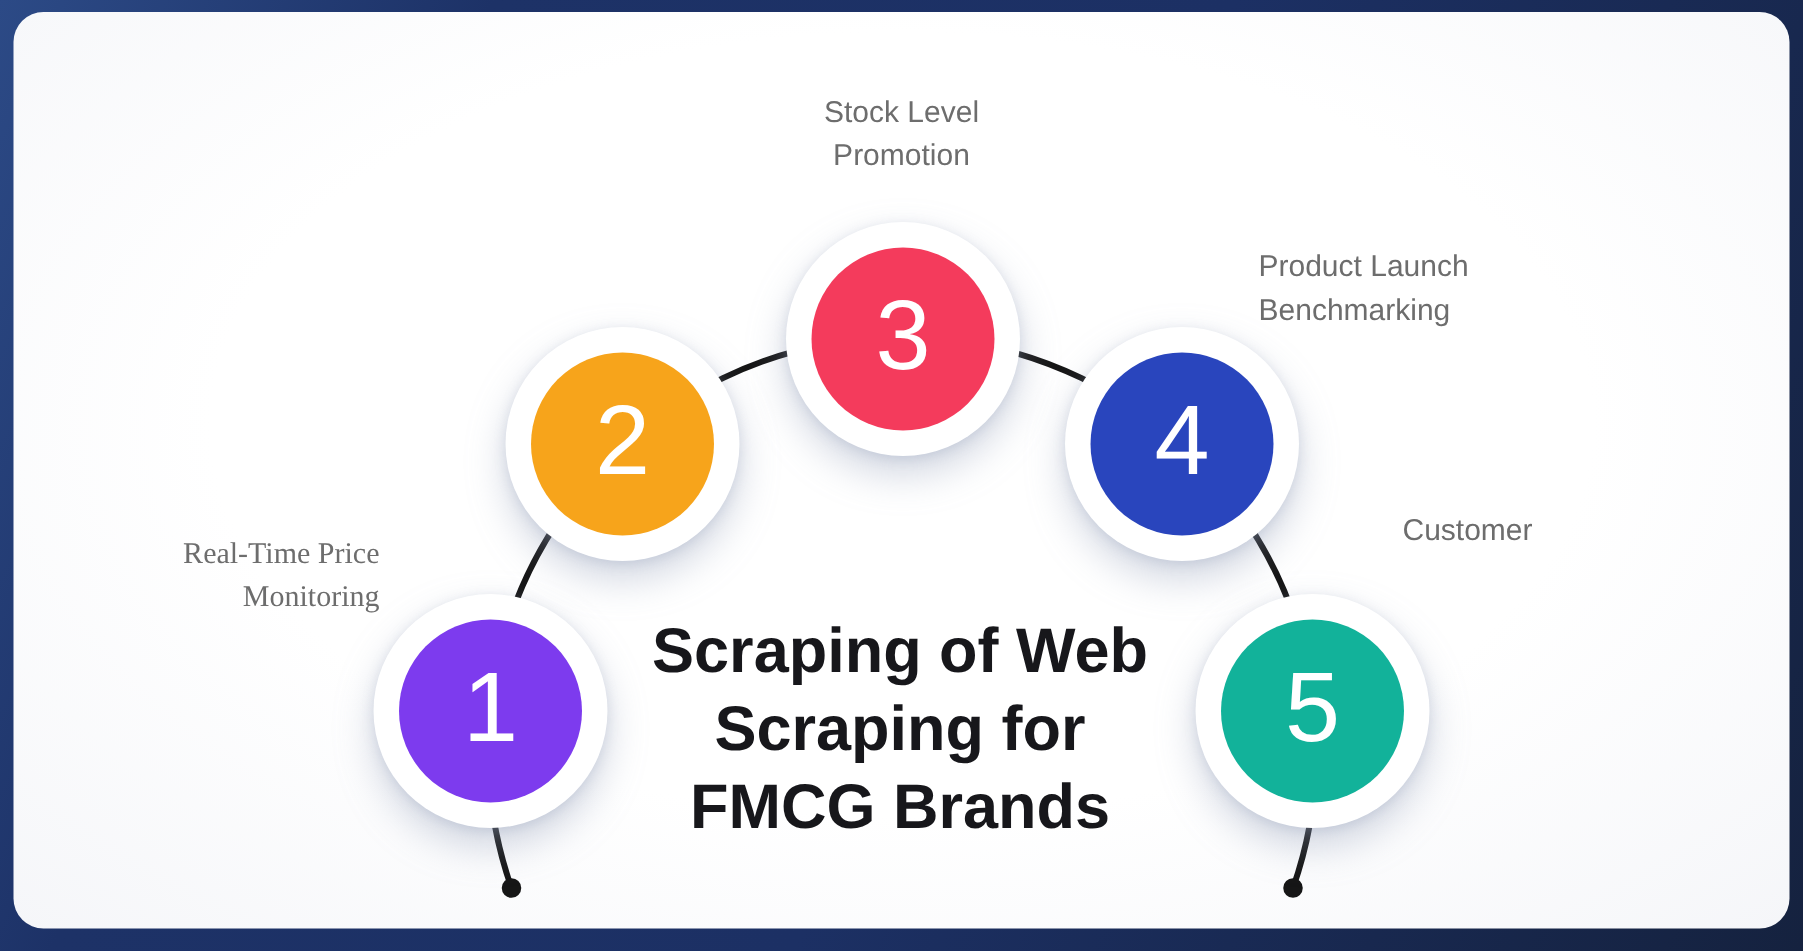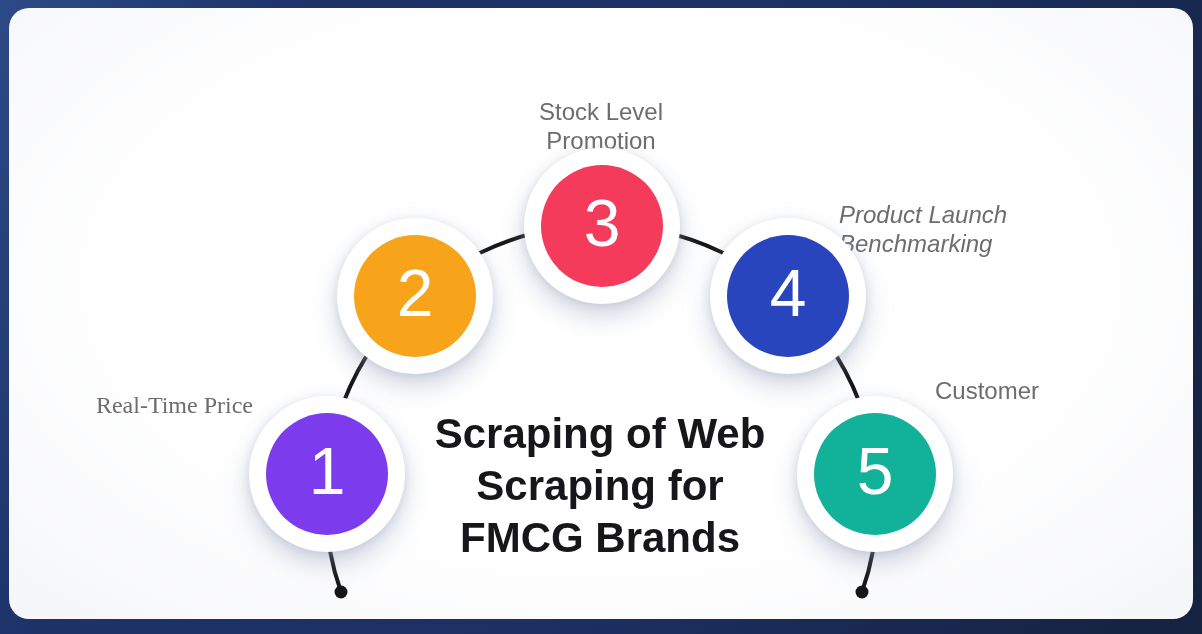--- a/index.html
+++ b/index.html
@@ -42,25 +42,24 @@
   .node-number {
     color: #ffffff;
     font-size: 66px;
     font-weight: 500;
     line-height: 1;
     padding-bottom: 6px;
   }
   .label {
     position: absolute;
     color: #6d6d6d;
-    font-size: 24px;
+    font-size: 20px;
     font-weight: 500;
     line-height: 29px;
     white-space: nowrap;
-    margin-top: 36px;
   }
   .label span { display: block; }
   .label.align-right { text-align: right; }
   .label.align-left  { text-align: left; }
   .label.align-center{ text-align: center; transform: translateX(-50%); }
   .title {
     position: absolute;
     left: 600px; top: 408px;
     transform: translateX(-50%);
     text-align: center;
@@ -69,21 +68,21 @@
     font-weight: 700;
     line-height: 52px;
     white-space: nowrap;
   }
   .title span { display: block; }
 
   
   .label-1 { right: 949px; top: 355px; font-family: Liberation Serif, serif; }  
   .label-2 { right: 872px; top: 169px; }  
   .label-3 { left: 601px;  top: 61px;  }  
-  .label-4 { left: 839px;  top: 164px; font-style: italic; }  
+  .label-4 { left: 839px;  top: 164px; }  
   .label-5 { left: 935px;  top: 340px; }  
 
   
   .node-1 { left: 249px; top: 396px; }
   .node-2 { left: 337px; top: 218px; }
   .node-3 { left: 524px; top: 148px; }
   .node-4 { left: 710px; top: 218px; }
   .node-5 { left: 797px; top: 396px; }
 </style>
 </head>
@@ -93,20 +92,21 @@
   <div class="card"></div>
 
   <svg class="arc-layer" viewBox="0 0 1202 634" xmlns="http://www.w3.org/2000/svg">
     <path d="M 341 592 A 276 276 0 1 1 862 592" fill="none" stroke="#161616" stroke-width="4" stroke-linecap="round"></path>
     <circle cx="341" cy="592" r="6.5" fill="#161616"></circle>
     <circle cx="862" cy="592" r="6.5" fill="#161616"></circle>
   </svg>
 
   <div class="label label-1 align-right">
     <span>Real-Time Price</span>
+    <span>Monitoring</span>
   </div>
   <div class="label label-2 align-right">
   </div>
   <div class="label label-3 align-center">
     <span>Stock Level</span>
     <span>Promotion</span>
   </div>
   <div class="label label-4 align-left">
     <span>Product Launch</span>
     <span>Benchmarking</span>

